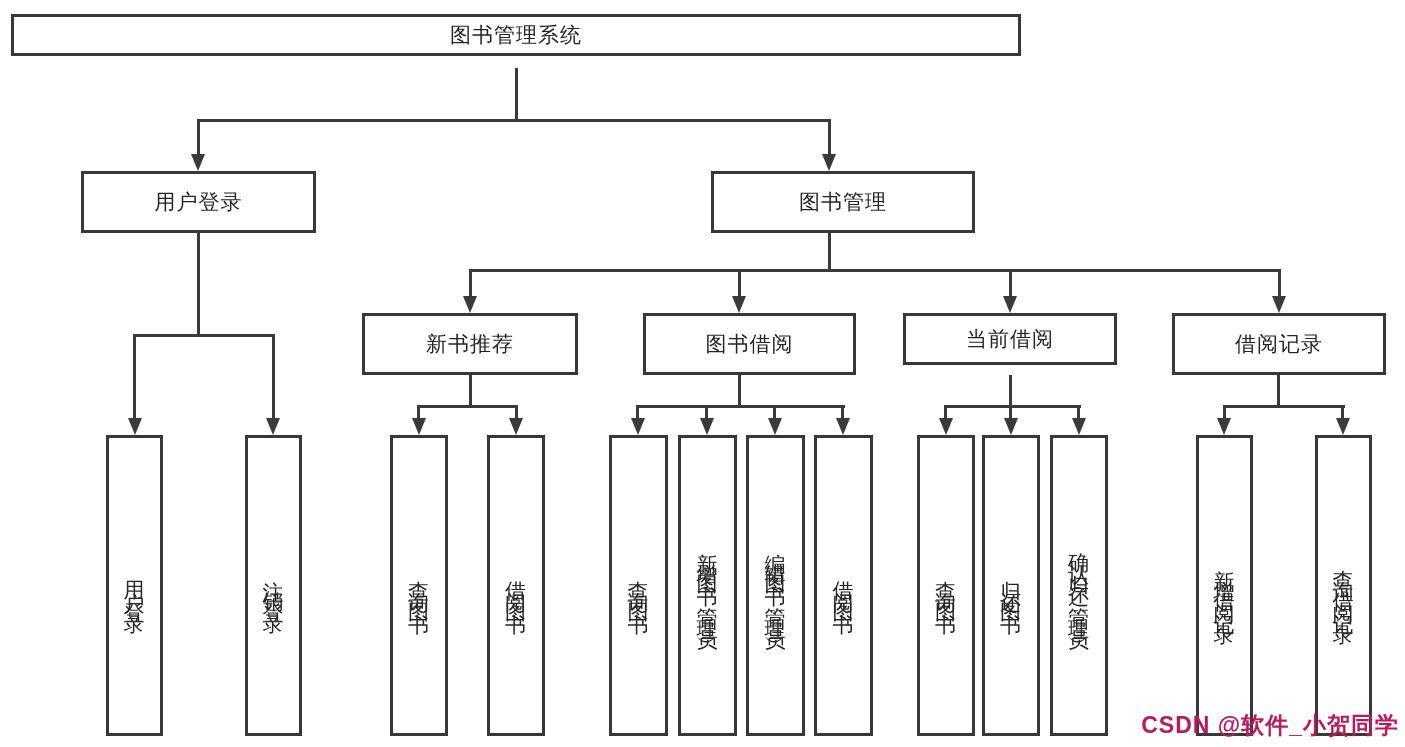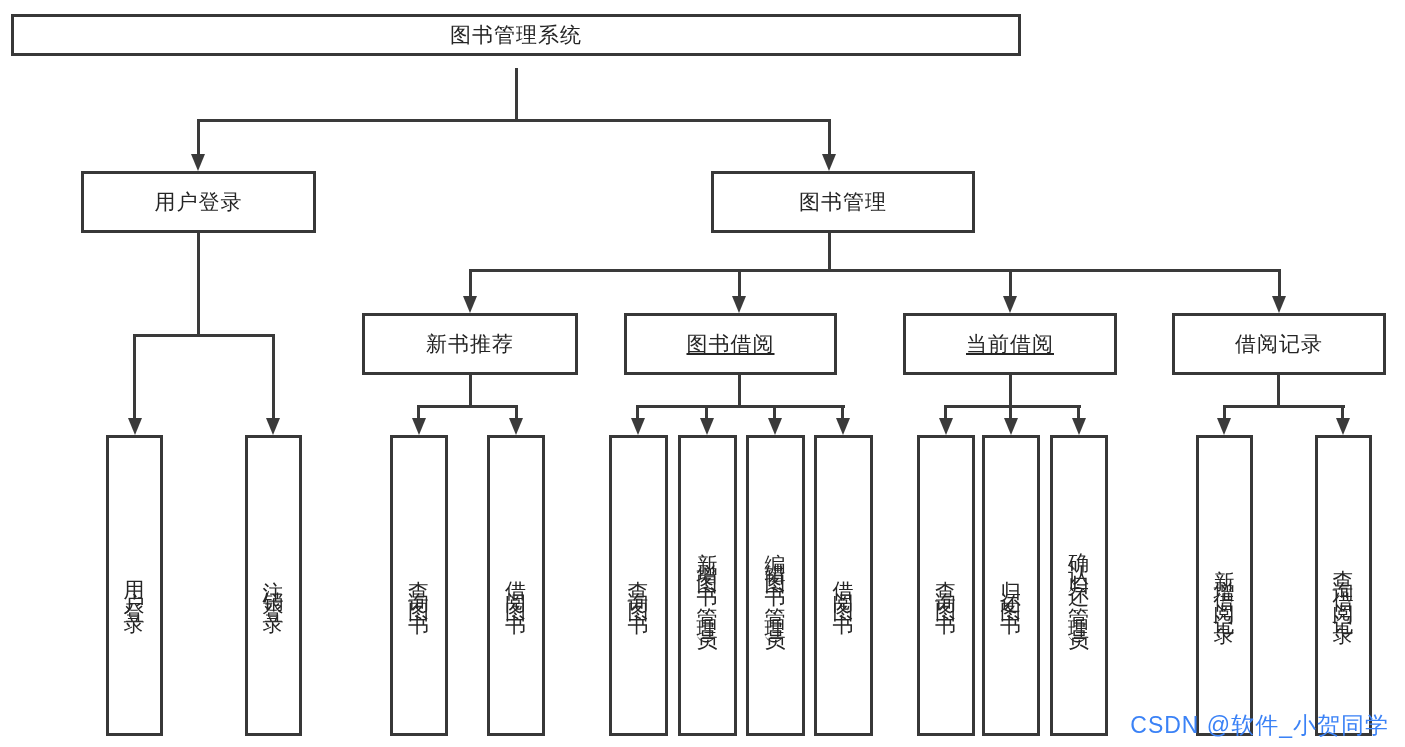--- a/index.html
+++ b/index.html
@@ -17,22 +17,22 @@
     line-height:1;font-size:21px;
   }
   .vline{position:absolute;width:3px;background:#3a3a3a;}
   .hline{position:absolute;height:3px;background:#3a3a3a;}
   .arrow{
     position:absolute;width:0;height:0;
     border-left:7px solid transparent;border-right:7px solid transparent;
     border-top:17px solid #3a3a3a;
   }
   .watermark{
-    position:absolute;right:16px;bottom:6px;font-size:23px;color:#3b82f6;
-    letter-spacing:1px;white-space:nowrap;
+    position:absolute;right:6px;bottom:6px;font-size:23px;color:#be185d;
+    letter-spacing:1px;white-space:nowrap;font-weight:bold;
   }
 </style>
 </head>
 <body>
 
 <div id="stage">
 
   <div class="box" style="left:11px;top:14px;width:1010px;height:42px;">图书管理系统</div>
 
   <div class="vline" style="left:515px;top:68px;height:54px;"></div>
@@ -57,22 +57,22 @@
   <div class="vline" style="left:469px;top:269px;height:29px;"></div>
   <div class="arrow" style="left:463px;top:296px;"></div>
   <div class="vline" style="left:738px;top:269px;height:29px;"></div>
   <div class="arrow" style="left:732px;top:296px;"></div>
   <div class="vline" style="left:1009px;top:269px;height:29px;"></div>
   <div class="arrow" style="left:1003px;top:296px;"></div>
   <div class="vline" style="left:1278px;top:269px;height:29px;"></div>
   <div class="arrow" style="left:1272px;top:296px;"></div>
 
   <div class="box" style="left:362px;top:313px;width:216px;height:62px;">新书推荐</div>
-  <div class="box" style="left:624px;top:313px;width:213px;height:62px;text-decoration:underline;">图书借阅</div>
-  <div class="box" style="left:903px;top:313px;width:214px;height:62px;text-decoration:underline;">当前借阅</div>
+  <div class="box" style="left:643px;top:313px;width:213px;height:62px;">图书借阅</div>
+  <div class="box" style="left:903px;top:313px;width:214px;height:52px;">当前借阅</div>
   <div class="box" style="left:1172px;top:313px;width:214px;height:62px;">借阅记录</div>
 
   <div class="vline" style="left:469px;top:375px;height:33px;"></div>
   <div class="hline" style="left:417px;top:405px;width:101px;"></div>
   <div class="vline" style="left:417px;top:405px;height:16px;"></div>
   <div class="arrow" style="left:412px;top:418px;"></div>
   <div class="vline" style="left:515px;top:405px;height:16px;"></div>
   <div class="arrow" style="left:509px;top:418px;"></div>
 
   <div class="vline" style="left:738px;top:375px;height:33px;"></div>

